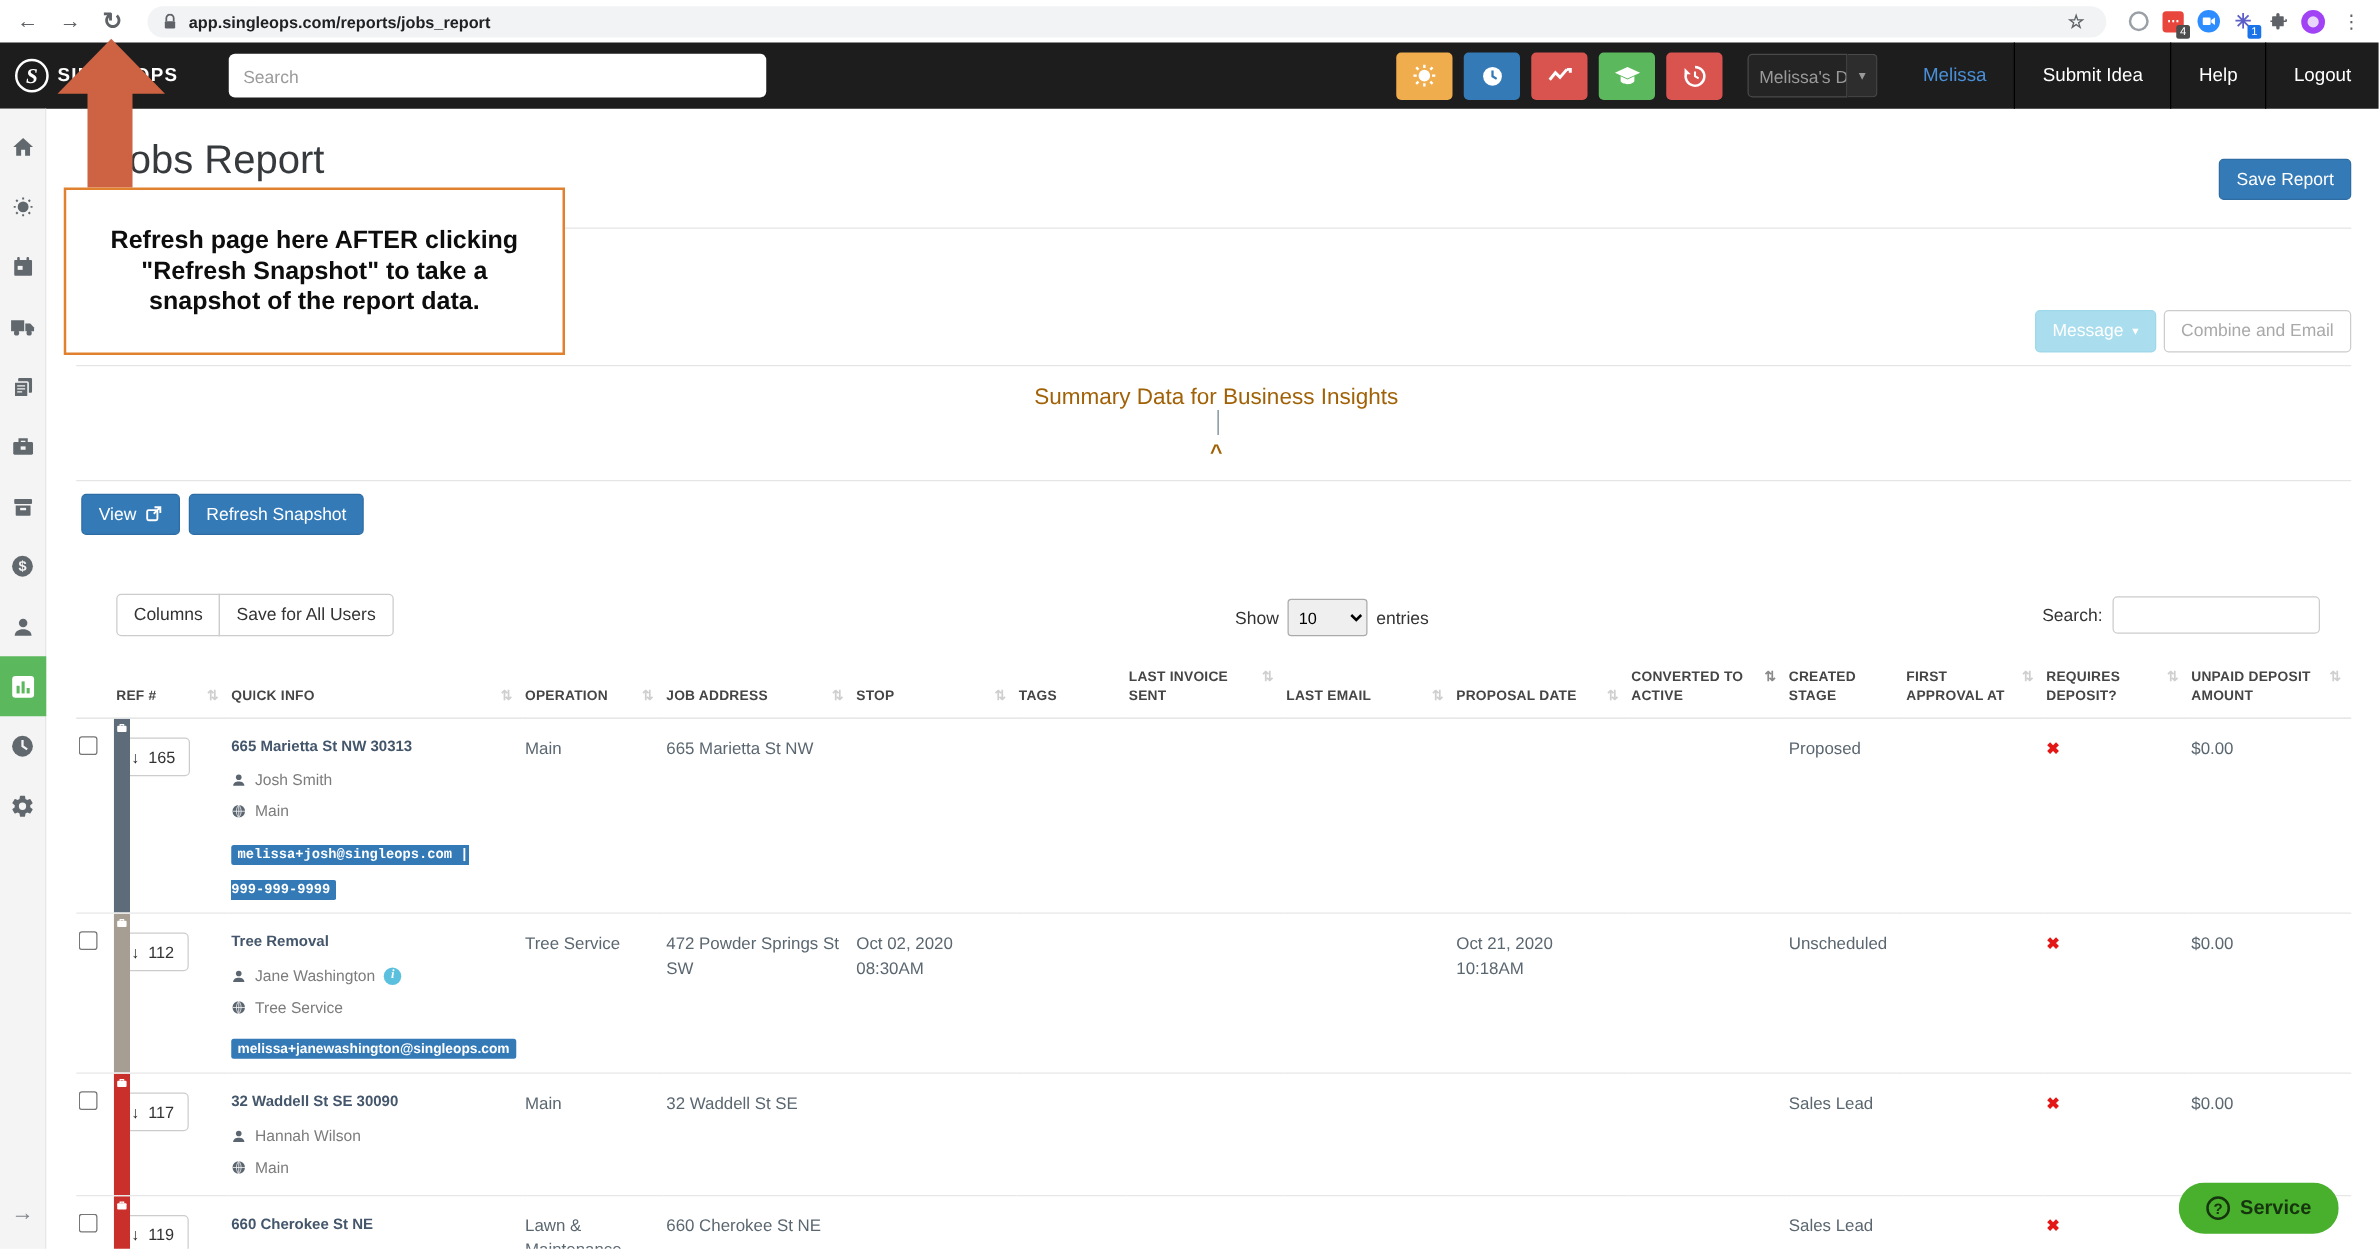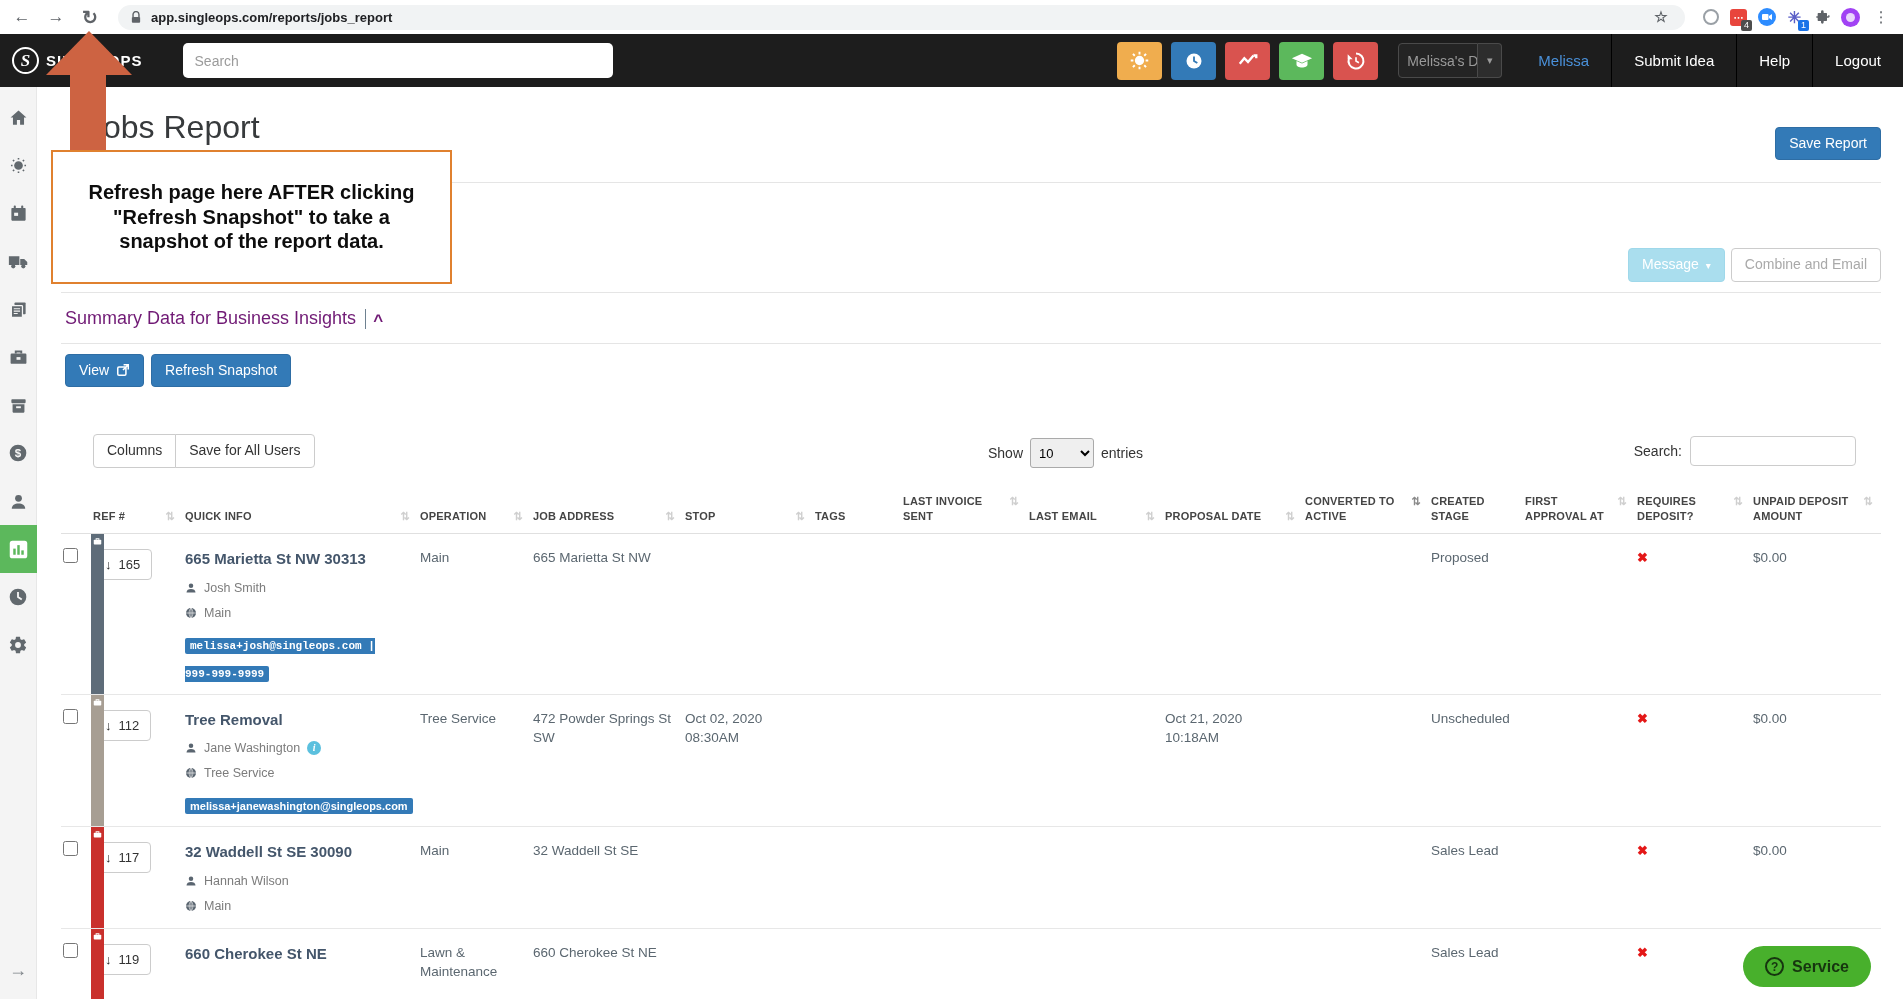--- a/index.html
+++ b/index.html
@@ -84,21 +84,21 @@
   .splitbtn { display:flex; }
   .splitbtn .btn:first-child { border-radius:4px 0 0 4px; }
   .split-caret { border-radius:0 4px 4px 0; margin-left:-1px; padding:8px 9px; font-size:10px; }
   .toolrow2 { margin-top:10px; display:flex; justify-content:flex-end; gap:6px;
     padding-bottom:10px; border-bottom:1px solid #e5e5e5; }
   .btn-msg { background:#aadeee; border:1px solid #9fd8ea; color:#fff; }
   .btn-muted { color:#a9a9a9; }
 
   
   .summary-head { padding:14px 0 12px 4px; border-bottom:1px solid #e5e5e5;
-    display:flex; align-items:center; color:#701a75; }
+    display:flex; align-items:center; color:#a16207;flex-direction:column; }
   .summary-title { font-size:18px; }
   .summary-sep { width:1px; height:20px; background:#6e8190; margin:0 7px 0 9px; }
   .summary-caret { font-size:17px; font-weight:bold; margin-top:4px; }
   .summary-btns { margin-top:10px; display:flex; gap:7px; padding-left:4px; }
   .snapshot-note { margin:8px 0 0 4px; display:inline-block; background:#fbf35f;
     border:1px solid #d3c117; color:#555; font-size:13.5px; padding:4px 8px; width:max-content;}
 
   
   .controls { position:relative; margin-top:47px; height:40px; }
   .btn-group { position:absolute; left:32px; top:0; display:flex; }
@@ -125,21 +125,21 @@
   tr.r0{height:135px;} tr.r1{height:106px;} tr.r2{height:90px;} tr.r3{height:104px;}
   td.cb { vertical-align:middle; padding-left:4px; }
   td.cb input { width:15px; height:15px; }
   td.refcell { position:relative; padding-left:30px; }
   .statusbar { position:absolute; left:0; top:0; bottom:0; width:13px; }
   .statusbar svg { position:absolute; top:3px; left:2px; }
   .ref-btn { display:inline-flex; align-items:center; gap:7px; background:#fff;
     border:1px solid #ccc; border-radius:4px; padding:7px 11px; font-size:13px;
     color:#333; cursor:pointer; margin-top:1px; }
   .ref-arrow { font-weight:bold; font-size:13px; color:#222; }
-  .qi-title { font-size:15px; font-weight:bold; color:#44566b; margin-bottom:9px;
+  .qi-title { font-size:12px; font-weight:bold; color:#44566b; margin-bottom:9px;
     cursor:pointer; }
   .qi-line { display:flex; align-items:center; gap:7px; color:#7c7c7c; font-size:12.5px;
     margin:7px 0; }
   .badges { margin-top:9px; max-width:205px; line-height:2.1; }
   .badge { display:inline; background:#337ab7; color:#fff; font-size:11px; font-weight:bold;
     padding:2px 5px; border-radius:2px; }
   .info-dot { width:14px; height:14px; background:#5bc0de; color:#fff; border-radius:50%;
     font-size:10px; font-weight:bold; display:inline-flex; align-items:center;
     justify-content:center; font-family:"Liberation Serif",serif; font-style:italic; }
   .xmark { color:#e41717; font-weight:bold; font-size:13px; }

